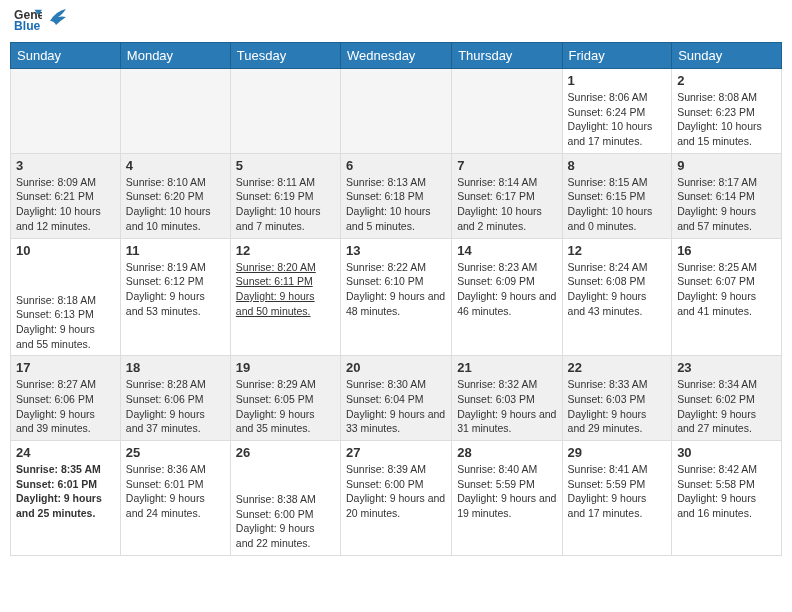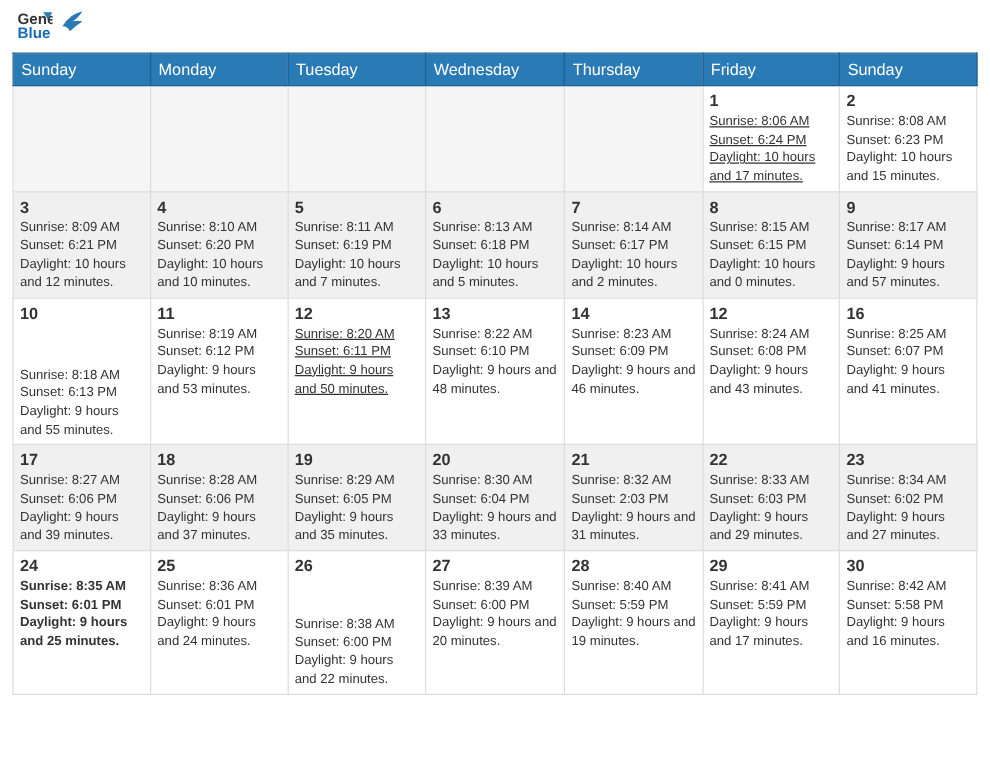--- a/index.html
+++ b/index.html
@@ -125,21 +125,21 @@
   </thead>
   <tbody id="calendar-body">
   <tr class="row-odd">
         <td class="empty"></td>
         <td class="empty"></td>
         <td class="empty"></td>
         <td class="empty"></td>
         <td class="empty"></td>
         <td>
           <span class="day-num">1</span>
-          <div class="day-info" style="white-space: pre-line; text-decoration: underline;">Sunrise: 8:06 AM
+          <div class="day-info" style="white-space: pre-line;">Sunrise: 8:06 AM
 Sunset: 6:24 PM
 Daylight: 10 hours and 17 minutes.</div>
         </td>
         <td>
           <span class="day-num">2</span>
           <div class="day-info" style="white-space: pre-line;">Sunrise: 8:08 AM
 Sunset: 6:23 PM
 Daylight: 10 hours and 15 minutes.</div>
         </td>
       </tr>
@@ -252,21 +252,21 @@
         </td>
         <td>
           <span class="day-num">20</span>
           <div class="day-info" style="white-space: pre-line;">Sunrise: 8:30 AM
 Sunset: 6:04 PM
 Daylight: 9 hours and 33 minutes.</div>
         </td>
         <td>
           <span class="day-num">21</span>
           <div class="day-info" style="white-space: pre-line;">Sunrise: 8:32 AM
-Sunset: 2:03 PM
+Sunset: 6:03 PM
 Daylight: 9 hours and 31 minutes.</div>
         </td>
         <td>
           <span class="day-num">22</span>
           <div class="day-info" style="white-space: pre-line;">Sunrise: 8:33 AM
 Sunset: 6:03 PM
 Daylight: 9 hours and 29 minutes.</div>
         </td>
         <td>
           <span class="day-num">23</span>

